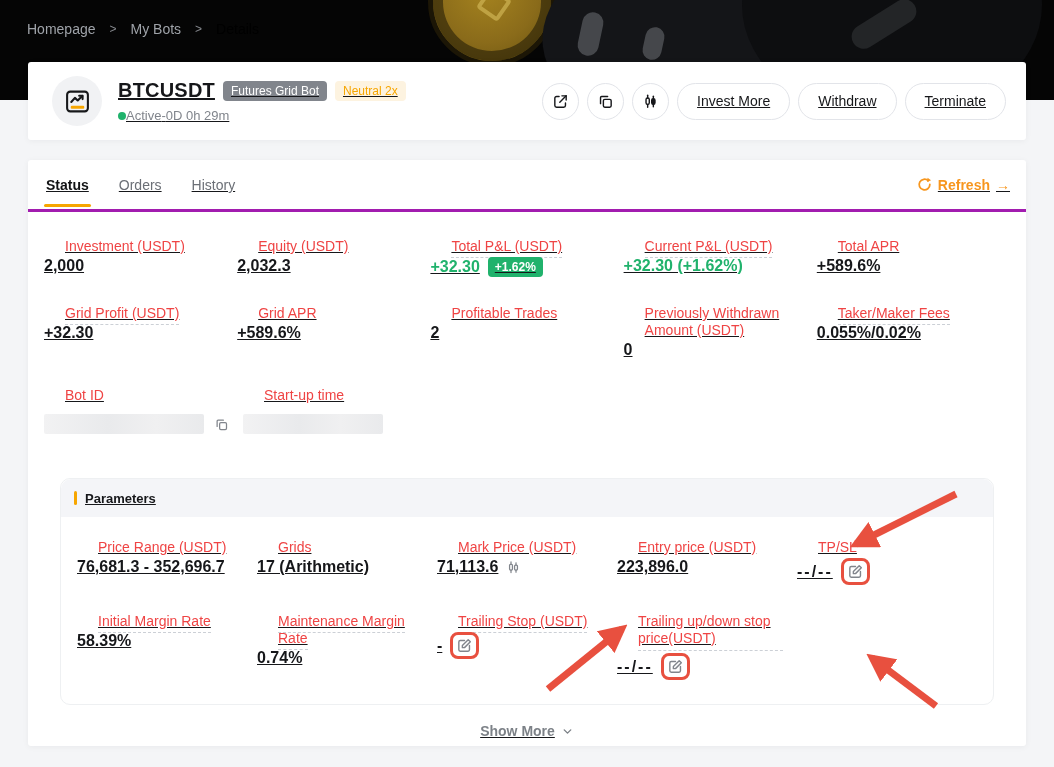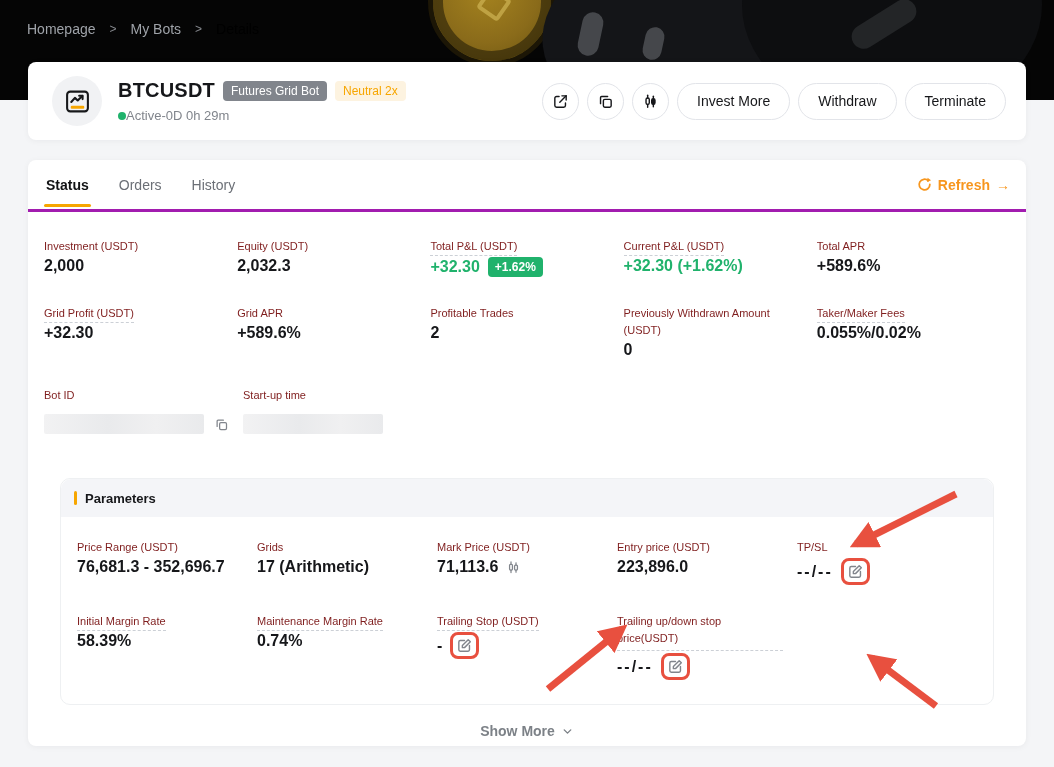--- a/index.html
+++ b/index.html
@@ -20,21 +20,21 @@
   .robot-body { position:absolute; left:742px; top:-110px; width:300px; height:230px; border-radius:50%;
     background:#0d0e10; }
   .robot-arm { position:absolute; left:848px; top:12px; width:72px; height:24px; border-radius:14px;
     background:#232527; transform:rotate(-32deg); }
   .breadcrumb { position:absolute; left:27px; top:21px; display:flex; align-items:center; gap:14px;
     font-size:14px; color:#9fa3a9; z-index:5; }
   .breadcrumb .crumb { cursor:pointer; }
   .breadcrumb .active { color:#000000; font-weight:normal; }
   .breadcrumb .sep { font-size:12px; color:#86898e; }
 
-  .card { position:absolute; background:#fff; border-radius:8px; box-shadow:0 1px 6px rgba(20,20,30,.05); }
+  .card { position:absolute; background:#fff; border-radius:3px; box-shadow:0 1px 6px rgba(20,20,30,.05);text-decoration:underline; }
   .header-card { left:28px; top:62px; width:998px; height:78px; display:flex; align-items:center;
     padding:0 20px 0 24px; z-index:4; }
   .bot-avatar { width:50px; height:50px; border-radius:50%; background:#f1f2f4; display:flex;
     align-items:center; justify-content:center; margin-right:16px; }
   .title-wrap { display:flex; flex-direction:column; gap:6px; }
   .title-line { display:flex; align-items:center; gap:8px; }
   .symbol { font-size:20px; font-weight:bold; letter-spacing:.2px; }
   .badge-gray { background:#81858c; color:#fff; font-size:12px; padding:3px 8px; border-radius:4px; }
   .badge-orange { background:#fdf3e0; color:#f7a600; font-size:12px; padding:3px 8px; border-radius:4px; }
   .status-line { display:flex; align-items:center; font-size:13px; color:#81858c; }
@@ -49,21 +49,21 @@
   .tabs-row { display:flex; align-items:center; height:52px; padding:0 16px; border-bottom:3px solid #a21caf; }
   .tab { font-size:14px; color:#6b6f76; margin-right:26px; padding:15px 2px 14px; cursor:pointer; position:relative; }
   .tab.active { color:#111214; font-weight:bold; }
   .tab.active::after { content:""; position:absolute; left:0; right:0; bottom:0; height:3px; background:#f7a600; border-radius:2px; }
   .refresh { margin-left:auto; display:flex; align-items:center; gap:6px; color:#f7961e; font-size:14px;
     font-weight:bold; cursor:pointer; }
 
   .stats { padding:26px 16px 0; }
   .grid5 { display:grid; grid-template-columns:repeat(5,1fr); }
   .cell { padding-right:14px; }
-  .label { font-size:11px; color:#7f1d1d; line-height:17px; }
+  .label { font-size:14px; color:#ef4444; line-height:17px;margin-left:21px; }
   .label .dashed { border-bottom:1px dashed #ccd0d6; padding-bottom:3px; }
   .value { margin-top:2px; font-size:16px; font-weight:bold; color:#16171a; display:flex; align-items:center; gap:8px; }
   .green { color:#20b26c; }
   .pct-badge { background:#20b26c; color:#fff; font-size:12px; font-weight:bold; padding:3px 7px; border-radius:4px; }
   .row-gap { margin-top:28px; }
   .redact { height:20px; border-radius:2px; background:linear-gradient(90deg,#f2f2f3,#e9eaec 40%,#f0f0f1 70%,#e9eaec); }
   .redact-wide { width:160px; } .redact-mid { width:140px; }
   .idrow { display:flex; align-items:center; gap:10px; margin-top:10px; }
 
   .params-box { margin:44px 16px 0; border:1px solid #eef0f2; border-radius:10px; }

